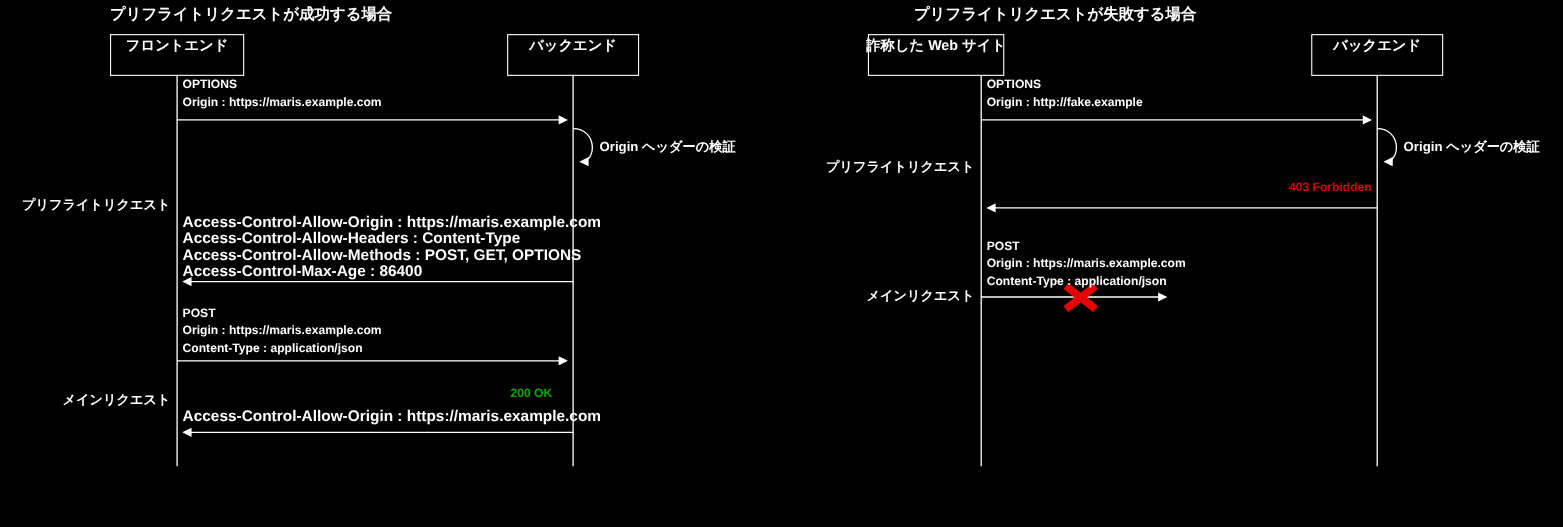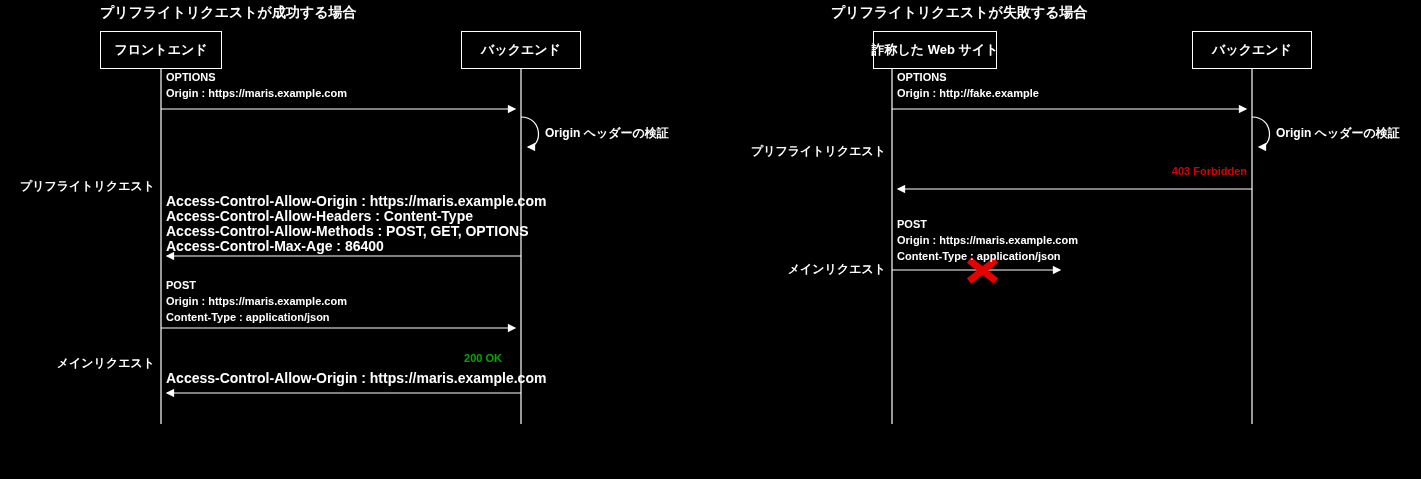--- a/index.html
+++ b/index.html
@@ -23,21 +23,21 @@
   #wires .wire { stroke: var(--foreground); stroke-width: 1.2; fill: none; }
   #wires .xline { stroke: var(--xmark); stroke-width: 7; fill: none; }
   .abs { position: absolute; }
   .diagram-title {
     font-size: 14px; font-weight: bold; white-space: nowrap;
   }
   .actor-box {
     box-sizing: border-box;
     border: 1px solid var(--foreground);
     background: var(--background);
-    display: flex; align-items: center; justify-content: center;
+    display: flex; align-items: flex-start; justify-content: center;
     font-size: 13px; font-weight: bold; white-space: nowrap;
   }
   .msg {
     font-size: 11px; font-weight: bold; line-height: 16px; white-space: nowrap;
   }
   .msg div { white-space: nowrap; }
   .resp-status {
     font-size: 11px; font-weight: bold; text-align: right; white-space: nowrap;
     width: 350px;
   }
@@ -126,21 +126,21 @@
 
   <div class="abs resp-status ok" style="left:152px; top:352px;">200 OK</div>
   <div class="abs resp-headers" style="left:166px; top:371px;">
     <div>Access-Control-Allow-Origin : https://maris.example.com</div>
   </div>
 
   <div class="abs phase-label" style="left:0px; top:355px;">メインリクエスト</div>
 
   <div class="abs diagram-title" style="left:831px; top:4px;">プリフライトリクエストが失敗する場合</div>
 
-  <div class="abs actor-box" style="left:873px; top:31px; width:124px; height:38px;">
+  <div class="abs actor-box" style="left:789px; top:31px; width:124px; height:38px;">
     <span>詐称した Web サイト</span>
   </div>
   <div class="abs actor-box" style="left:1192px; top:31px; width:120px; height:38px;">
     <span>バックエンド</span>
   </div>
 
   <div class="abs msg" style="left:897px; top:69px;">
     <div>OPTIONS</div>
     <div>Origin : http://fake.example</div>
   </div>

